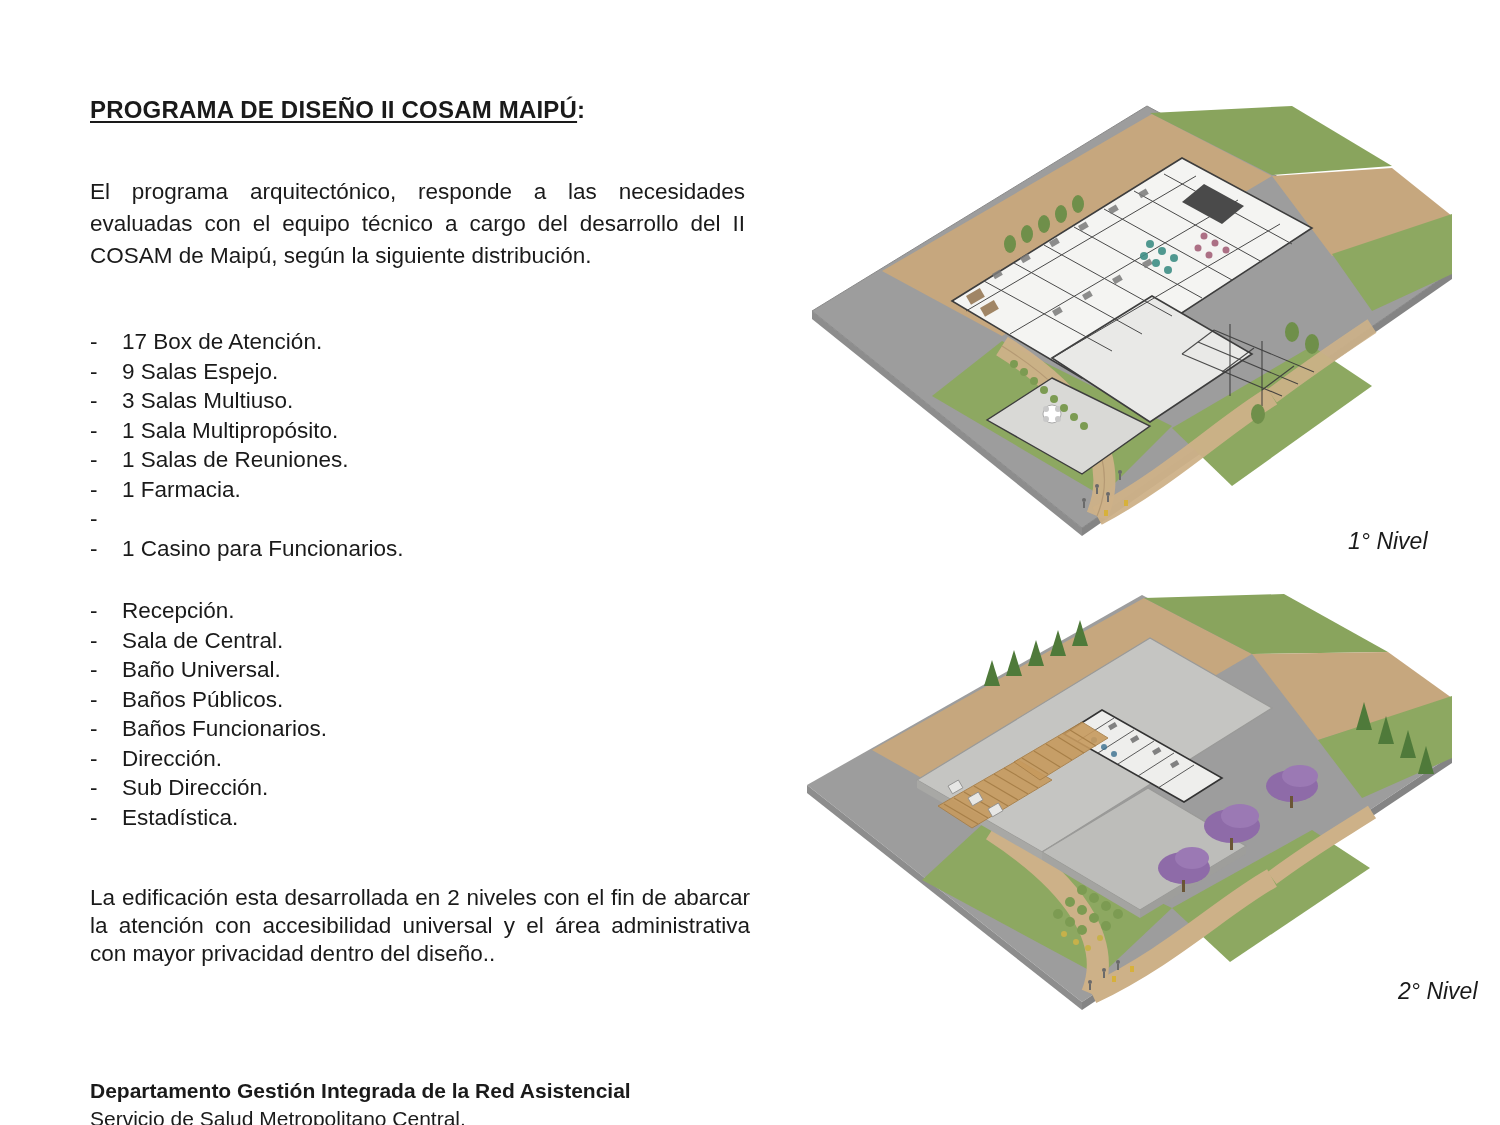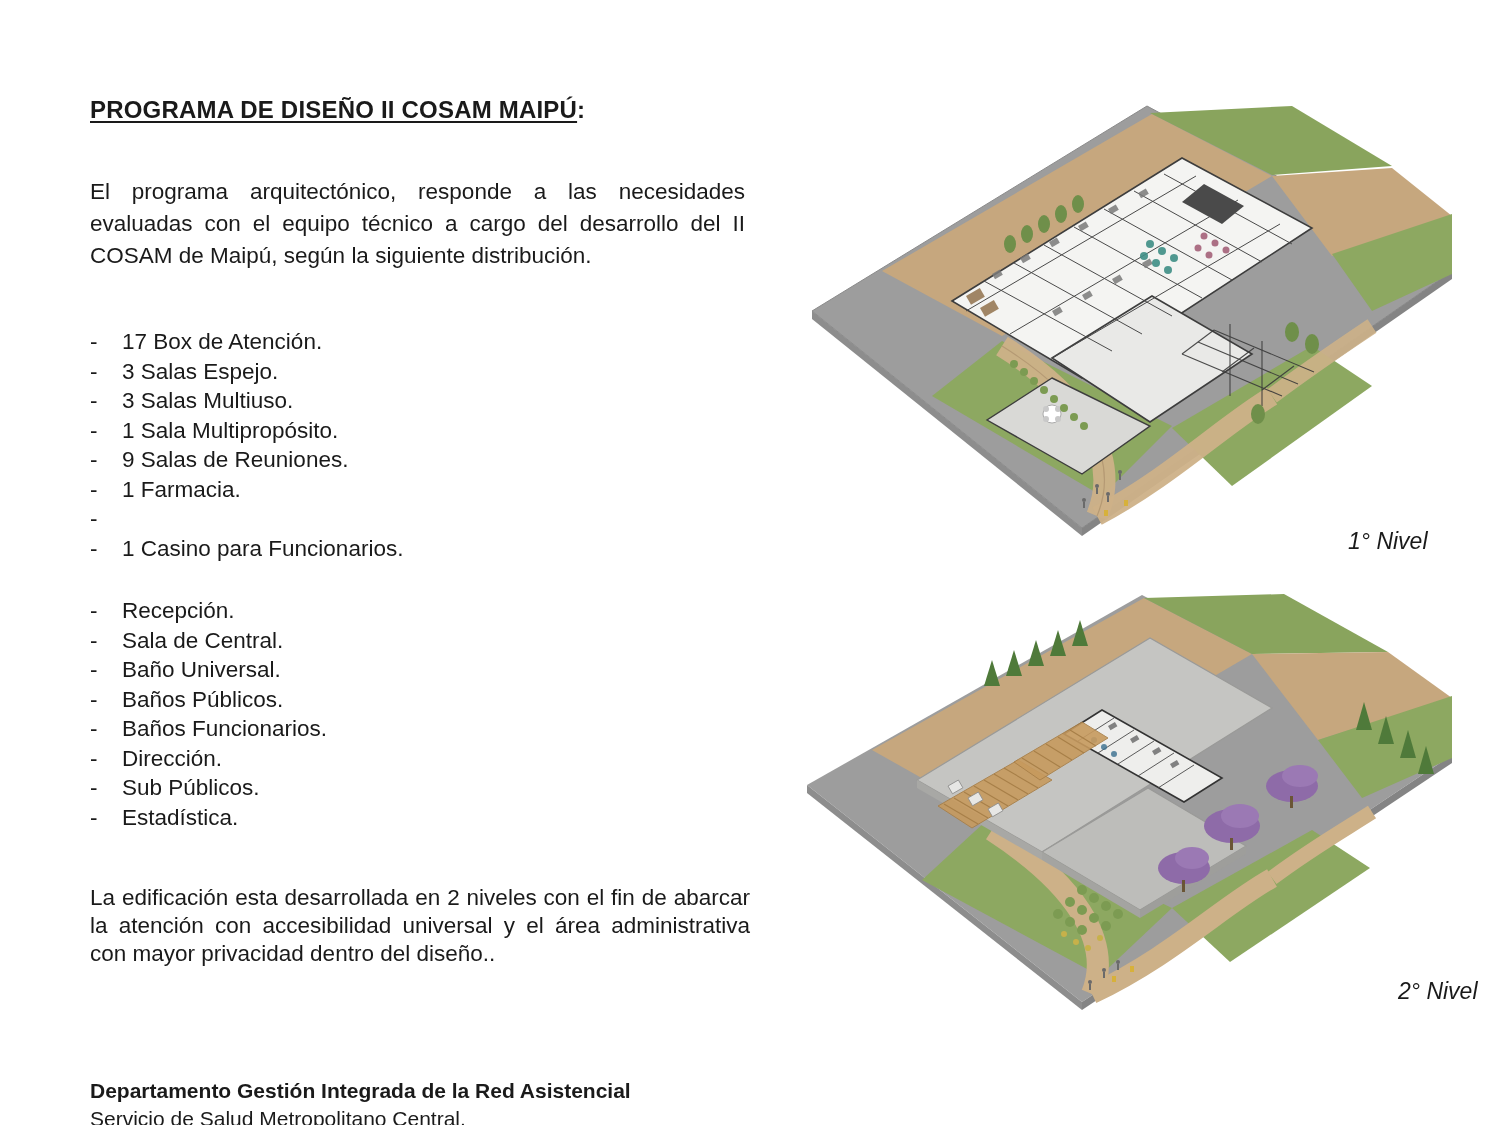--- a/index.html
+++ b/index.html
@@ -116,33 +116,33 @@
 
     <p class="intro-par">El programa arquitectónico, responde a las necesidades evaluadas con el equipo técnico a cargo del desarrollo del II COSAM de Maipú, según la siguiente distribución.</p>
 
     <ul class="list-block indent-a">
       <li>
           <span class="dash">-</span>
           <span>17 Box de Atención.</span>
         </li>
       <li>
           <span class="dash">-</span>
-          <span>3 Salas Espejo.</span>
+          <span>9 Salas Espejo.</span>
         </li>
       <li>
           <span class="dash">-</span>
           <span>3 Salas Multiuso.</span>
         </li>
       <li>
           <span class="dash">-</span>
           <span>1 Sala Multipropósito.</span>
         </li>
       <li>
           <span class="dash">-</span>
-          <span>9 Salas de Reuniones.</span>
+          <span>1 Salas de Reuniones.</span>
         </li>
       <li>
           <span class="dash">-</span>
           <span>1 Farmacia.</span>
         </li>
       <li>
           <span class="dash">-</span>
         </li>
       <li>
           <span class="dash">-</span>
@@ -170,21 +170,21 @@
       <li>
           <span class="dash">-</span>
           <span>Baños Funcionarios.</span>
         </li>
       <li>
           <span class="dash">-</span>
           <span>Dirección.</span>
         </li>
       <li>
           <span class="dash">-</span>
-          <span>Sub Públicos.</span>
+          <span>Sub Dirección.</span>
         </li>
       <li>
           <span class="dash">-</span>
           <span>Estadística.</span>
         </li>
     </ul>
 
     <p class="closing-par">La edificación esta desarrollada en 2 niveles con el fin de abarcar la atención con accesibilidad universal y el área administrativa con mayor privacidad dentro del diseño..</p>
 
     <div class="footer-block">

